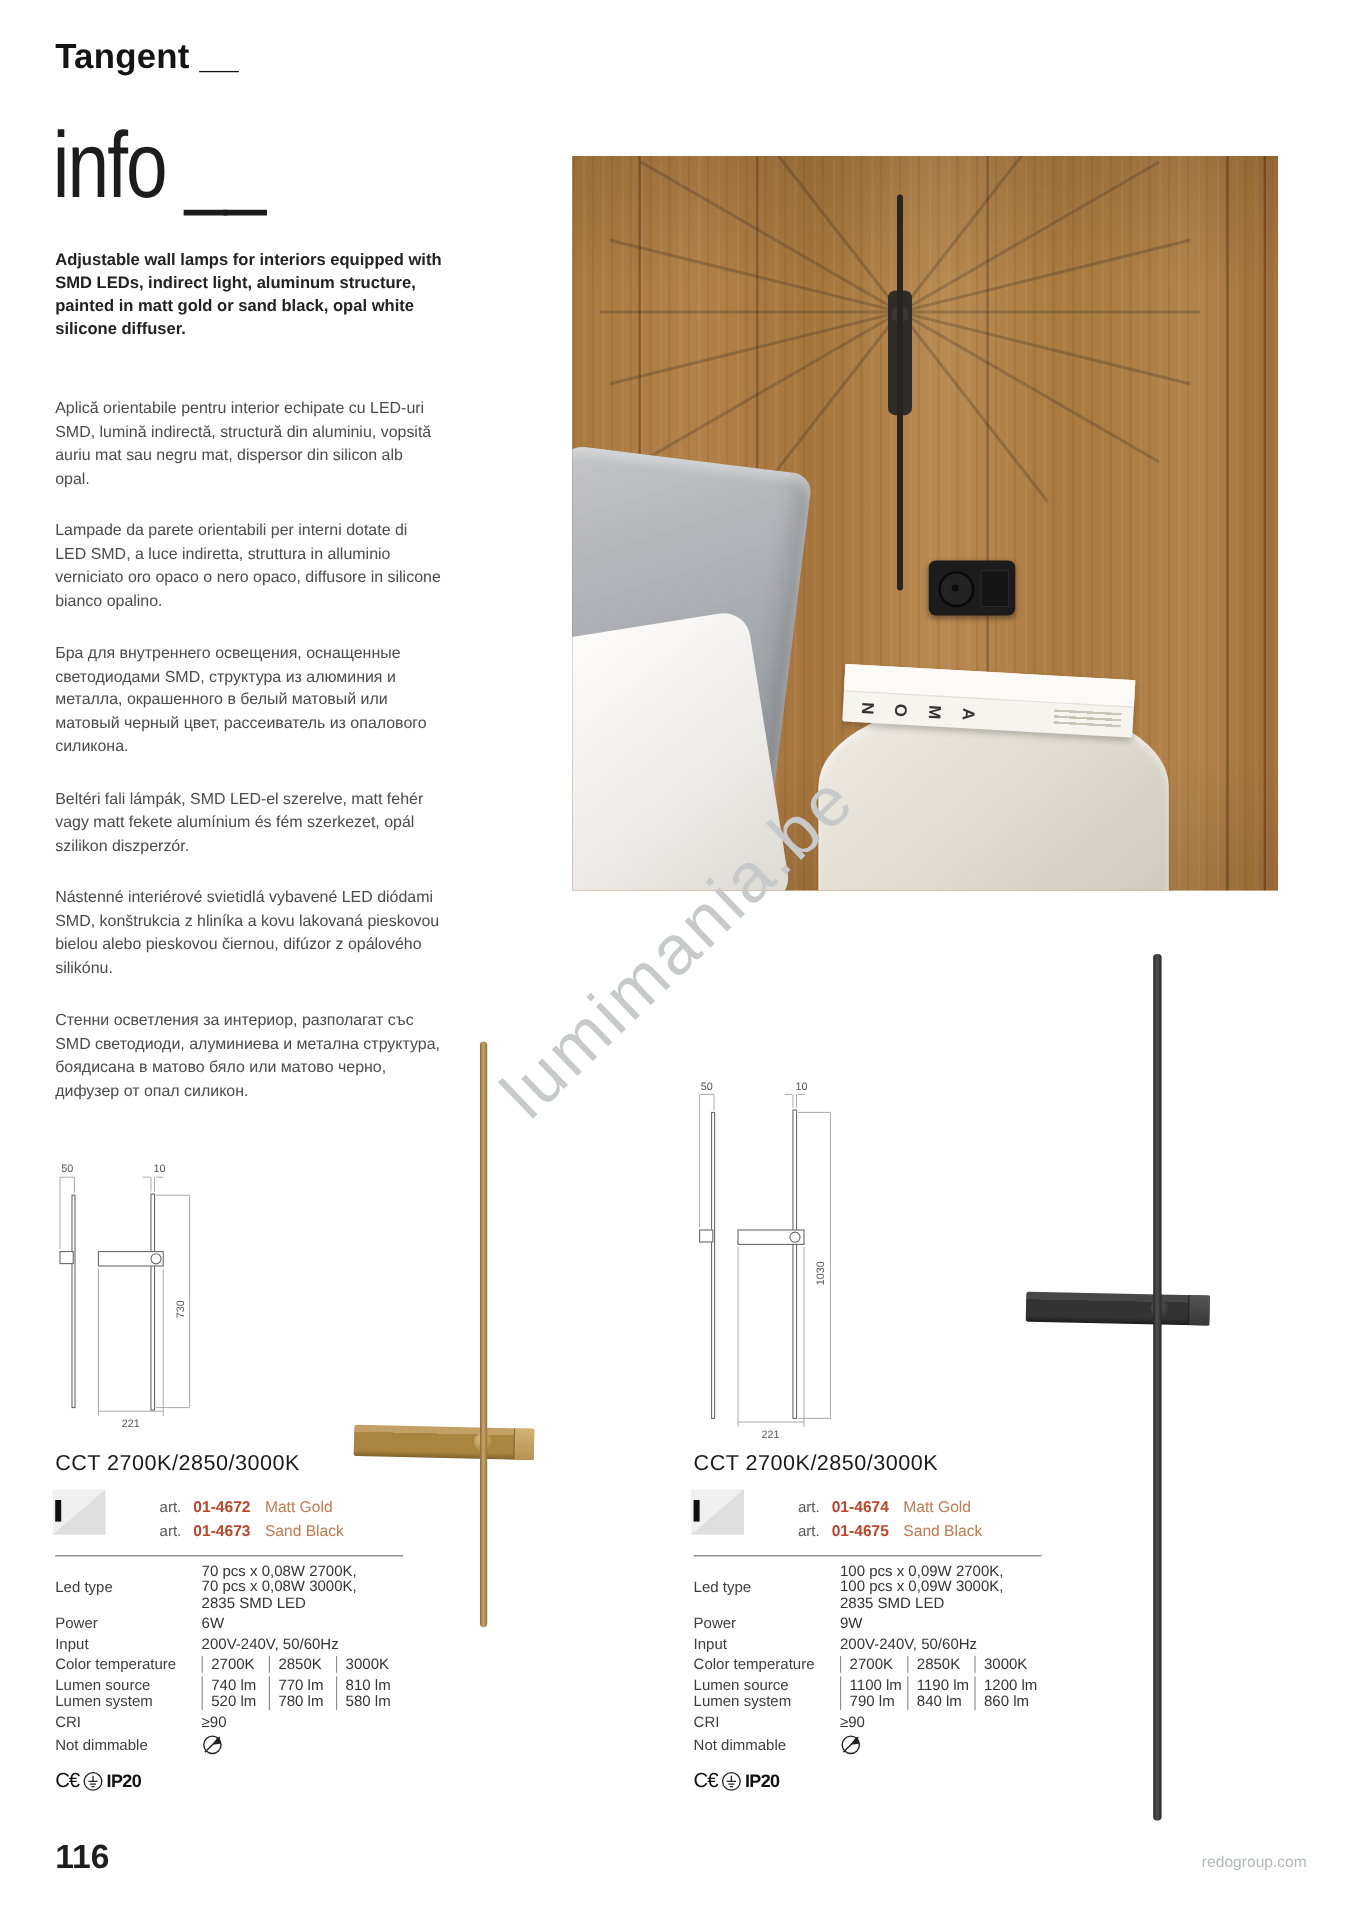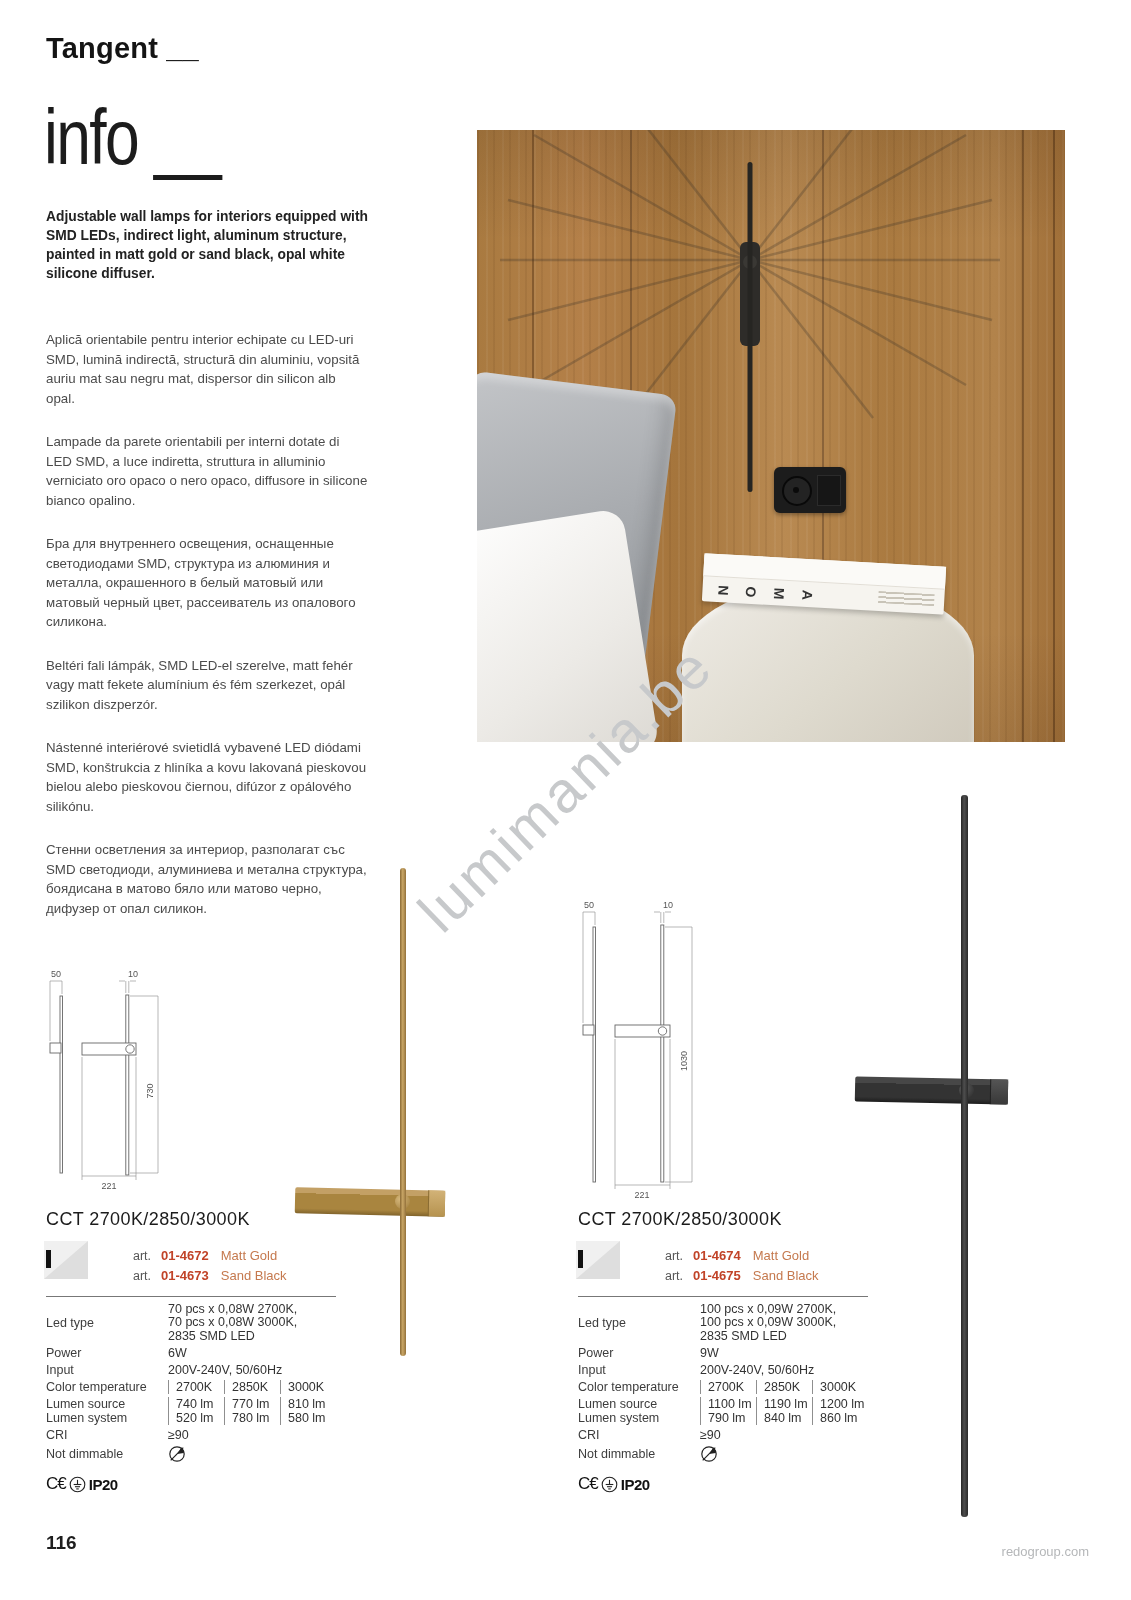--- a/index.html
+++ b/index.html
@@ -91,21 +91,21 @@
   .blk-rod{left:961px;top:795px;width:7px;height:722px;z-index:3;
            background:linear-gradient(90deg,#262626,#4e4e4e 45%,#2b2b2b);}
   .blk-bar{position:absolute;left:855px;top:1078px;width:153px;height:25px;transform:rotate(1.2deg);border-radius:2px;z-index:1;
            background:linear-gradient(180deg,#474747 0 25%,#333333 25% 80%,#1d1d1d);}
   .blk-cap{position:absolute;right:0;top:0;width:17px;height:100%;border-left:1px solid #222;
            background:linear-gradient(180deg,#555555,#383838);}
   .blk-knob{position:absolute;left:959px;top:1083px;width:15px;height:15px;border-radius:50%;z-index:2;
             background:radial-gradient(circle at 35% 35%,#5a5a5a,#2a2a2a);}
 
   
-  .page-num{position:absolute;left:46px;top:1532px;font-size:19px;font-weight:700;color:#1e1e1e;}
+  .page-num{position:absolute;left:46px;top:1532px;font-size:28px;font-weight:700;color:#1e1e1e;}
   .site{position:absolute;right:42px;top:1544px;font-size:13px;color:#b5b7b9;}
 </style>
 </head>
 <body>
 
 <div class="page">
 
   <div class="brand">Tangent __</div>
   <div class="info-title">info __</div>
 

